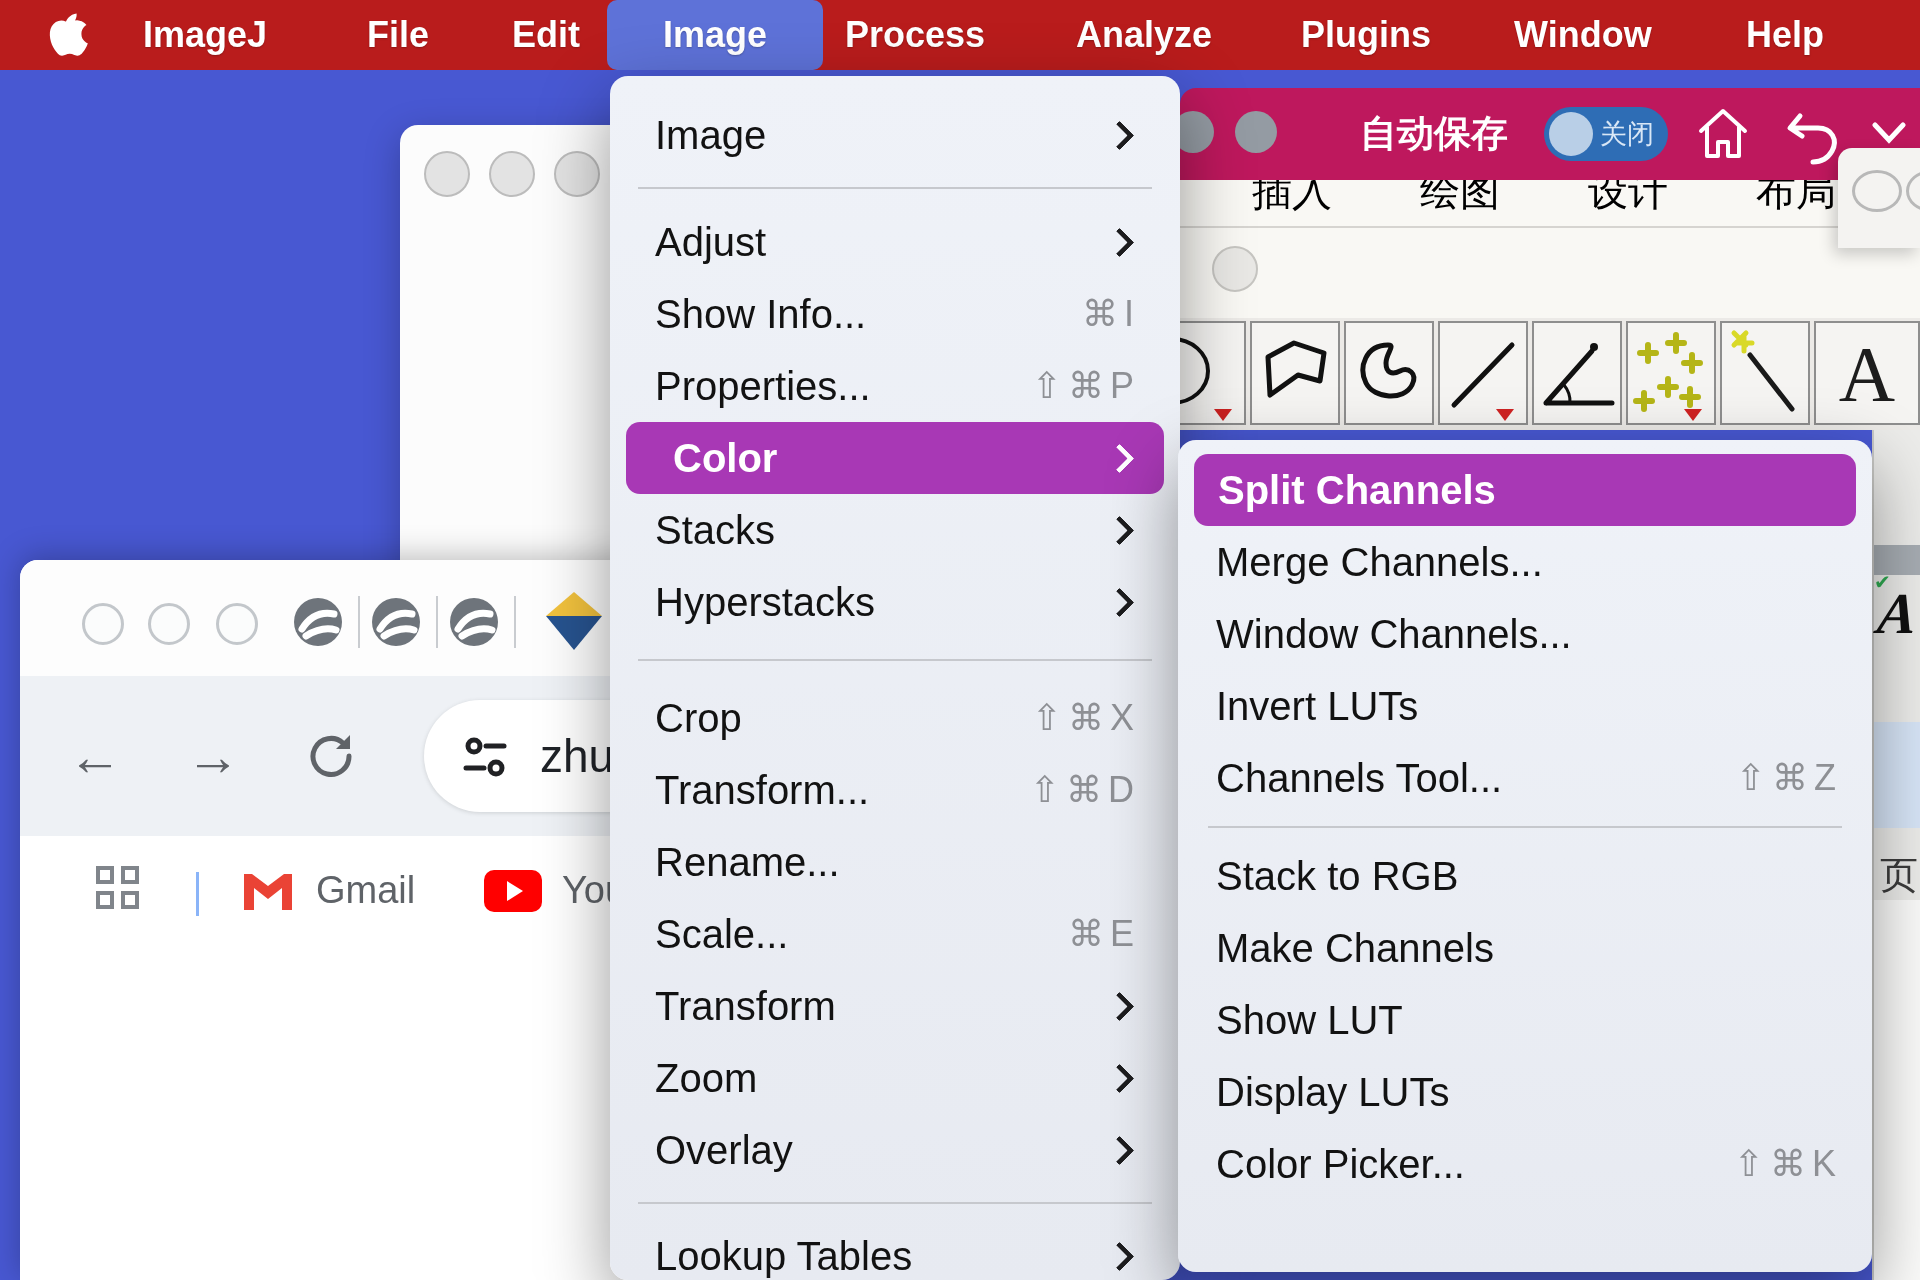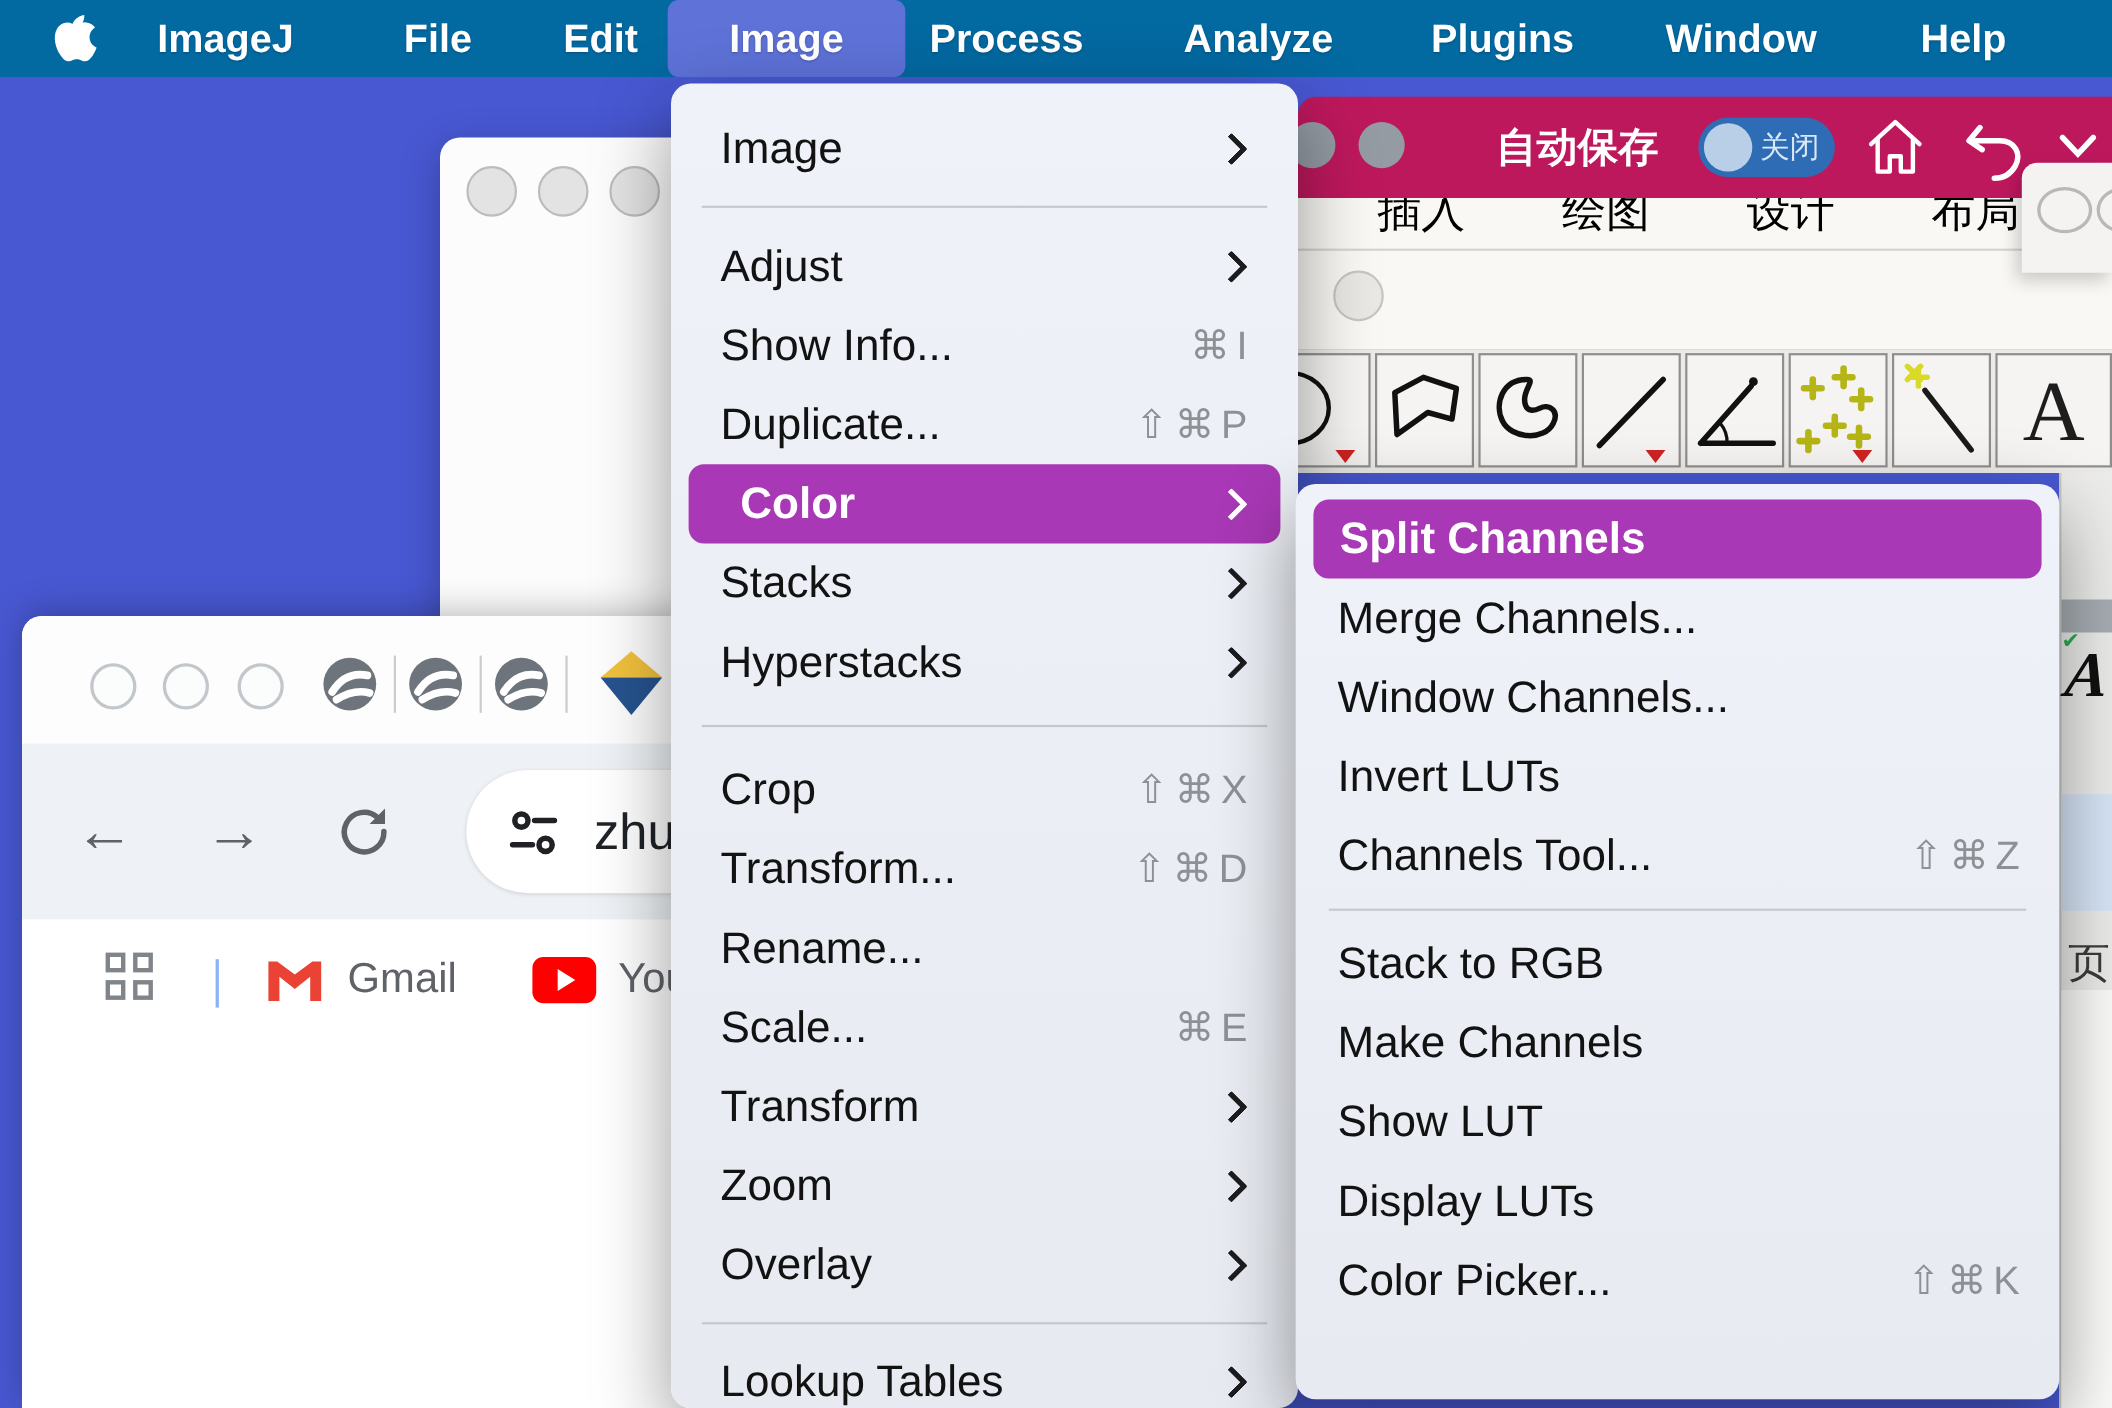--- a/index.html
+++ b/index.html
@@ -1,21 +1,21 @@
 <!DOCTYPE html>
 <html><head>
 <meta charset="utf-8">
 <style>
   html,body{margin:0;padding:0;}
   body{width:1920px;height:1280px;overflow:hidden;background:#4858d2;
        font-family:"Liberation Sans","DejaVu Sans",sans-serif;}
   #stage{position:absolute;top:0;left:0;width:1920px;height:1280px;overflow:hidden;}
 
   
-  #menubar{position:absolute;top:0;left:0;width:1920px;height:70px;background:#0369a1;}
+  #menubar{position:absolute;top:0;left:0;width:1920px;height:70px;background:#b91c1c;}
   .mb-item{position:absolute;top:0;height:70px;display:flex;align-items:center;
            color:#fff;font-size:36px;font-weight:600;text-shadow:0 1px 2px rgba(0,0,0,.25);}
   .mb-item.app{font-weight:700;}
   .mb-item.active{background:#5e72d8;border-radius:10px;justify-content:center;}
   #apple-logo{position:absolute;left:44px;top:12px;}
 
   
   .circle{border-radius:50%;position:absolute;}
 
   
@@ -319,21 +319,21 @@
     <div class="sep"></div>
     <div class="row">
       <span class="lbl">Adjust</span>
       <span class="chev"></span>
     </div>
     <div class="row">
       <span class="lbl">Show Info...</span>
       <span class="sc">⌘I</span>
     </div>
     <div class="row">
-      <span class="lbl">Duplicate...</span>
+      <span class="lbl">Properties...</span>
       <span class="sc">⇧⌘P</span>
     </div>
     <div class="row hl">
       <span class="lbl">Color</span>
       <span class="chev"></span>
     </div>
     <div class="row">
       <span class="lbl">Stacks</span>
       <span class="chev"></span>
     </div>

